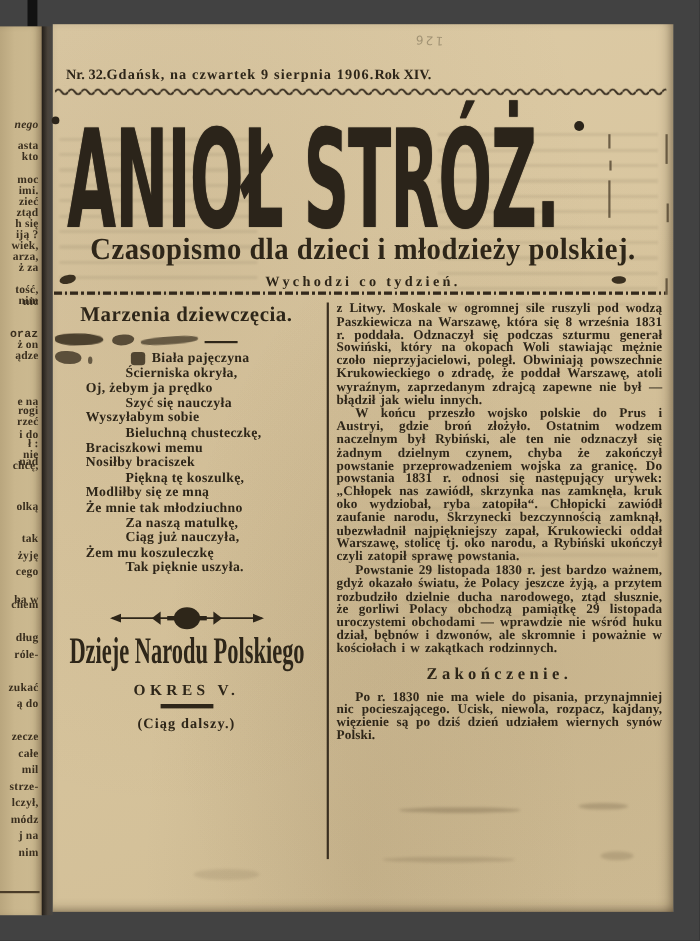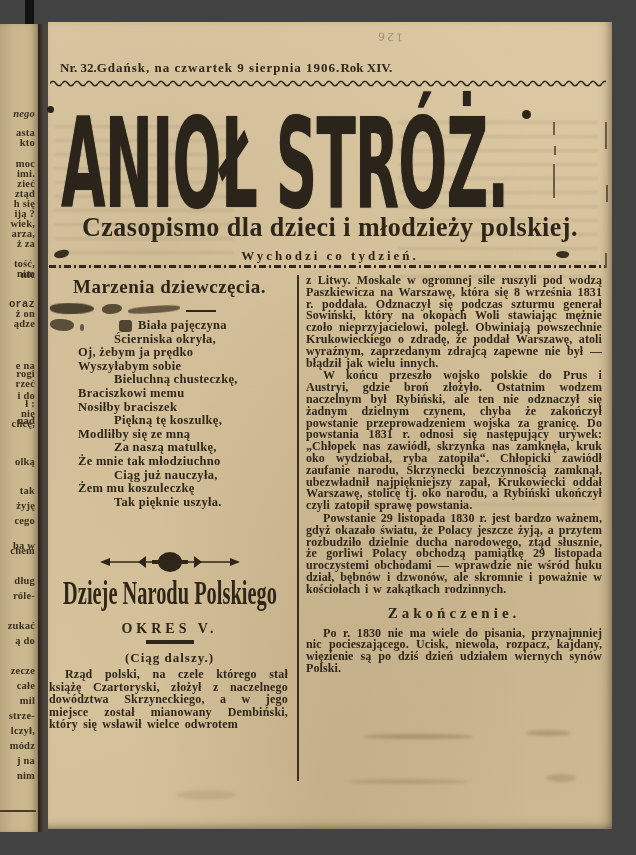--- a/index.html
+++ b/index.html
@@ -201,49 +201,49 @@
       <div class="orn-rule"></div>
       <div class="blob b4"></div>
       <div class="blob b5"></div>
       <div class="blob b6"></div>
 
       <div class="poem">
 
       <div class="poem-line alt-a first">Biała pajęczyna</div>
           <div class="poem-line alt-b">Ścierniska okryła,</div>
           <div class="poem-line alt-a">Oj, żebym ja prędko</div>
+          <div class="poem-line alt-b">Szyć się nauczyła</div>
           <div class="poem-line alt-a">Wyszyłabym sobie</div>
           <div class="poem-line alt-b">Bieluchną chusteczkę,</div>
           <div class="poem-line alt-a">Braciszkowi memu</div>
           <div class="poem-line alt-a">Nosiłby braciszek</div>
           <div class="poem-line alt-b">Piękną tę koszulkę,</div>
           <div class="poem-line alt-a">Modliłby się ze mną</div>
+          <div class="poem-line alt-a">Że mnie tak młodziuchno</div>
           <div class="poem-line alt-b">Za naszą matulkę,</div>
-          <div class="poem-line alt-a">Że mnie tak młodziuchno</div>
           <div class="poem-line alt-b">Ciąg już nauczyła,</div>
           <div class="poem-line alt-a">Żem mu koszuleczkę</div>
           <div class="poem-line alt-b">Tak pięknie uszyła.</div>
         </div>
 
       <svg class="divider" width="140" height="26">
         <line x1="2" y1="13" x2="138" y2="13" stroke="#2e2619" stroke-width="1.6"></line>
         <polygon points="0,13 10,9 10,17" fill="#2e2619"></polygon>
         <polygon points="140,13 130,9 130,17" fill="#2e2619"></polygon>
         <polygon points="38,13 46,7 46,19" fill="#2e2619"></polygon>
         <polygon points="102,13 94,7 94,19" fill="#2e2619"></polygon>
         <ellipse cx="70" cy="13" rx="12" ry="10" fill="#2e2619"></ellipse>
         <rect x="52" y="11" width="8" height="4" fill="#2e2619"></rect>
         <rect x="80" y="11" width="8" height="4" fill="#2e2619"></rect>
       </svg>
 
       <div class="cscale dzieje">Dzieje Narodu Polskiego</div>
       <div class="cscale okres">OKRES V.</div>
       <div class="okres-rule"></div>
       <div class="cscale ciag">(Ciąg dalszy.)</div>
-      <div class="lpara">Rząd polski, na czele którego stał książę Czartoryski, złożył z naczelnego dowództwa Skrzyneckiego, a w jego miejsce został mianowany Dembiński, który się wsławił wielce odwrotem</div>
     </div>
 
     <div class="rcol">
       <p>z Litwy. Moskale w ogromnej sile ruszyli pod wodzą Paszkiewicza na Warszawę, która się 8 września 1831 r. poddała. Odznaczył się podczas szturmu generał Sowiński, który na okopach Woli stawiając mężnie czoło nieprzyjacielowi, poległ. Obwiniają powszechnie Krukowieckiego o zdradę, że poddał Warszawę, atoli wyraźnym, zaprzedanym zdrajcą zapewne nie był — błądził jak wielu innych.</p>
       <p class="ind">W końcu przeszło wojsko polskie do Prus i Austryi, gdzie broń złożyło. Ostatnim wodzem naczelnym był Rybiński, ale ten nie odznaczył się żadnym dzielnym czynem, chyba że zakończył powstanie przeprowadzeniem wojska za granicę. Do powstania 1831 r. odnosi się następujący urywek: „Chłopek nas zawiódł, skrzynka nas zamknęła, kruk oko wydziobał, ryba zatopiła“. Chłopicki zawiódł zaufanie narodu, Skrzynecki bezczynnością zamknął, ubezwładnił najpiękniejszy zapał, Krukowiecki oddał Warszawę, stolicę tj. oko narodu, a Rybiński ukończył czyli zatopił sprawę powstania.</p>
       <p class="ind">Powstanie 29 listopada 1830 r. jest bardzo ważnem, gdyż okazało światu, że Polacy jeszcze żyją, a przytem rozbudziło dzielnie ducha narodowego, ztąd słusznie, że gorliwi Polacy obchodzą pamiątkę 29 listopada uroczystemi obchodami — wprawdzie nie wśród huku dział, bębnów i dzwonów, ale skromnie i poważnie w kościołach i w zakątkach rodzinnych.</p>
       <span class="zak">Zakończenie.</span>
       <p class="ind">Po r. 1830 nie ma wiele do pisania, przynajmniej nic pocieszającego. Ucisk, niewola, rozpacz, kajdany, więzienie są po dziś dzień udziałem wiernych synów Polski.</p>
     </div>
 

